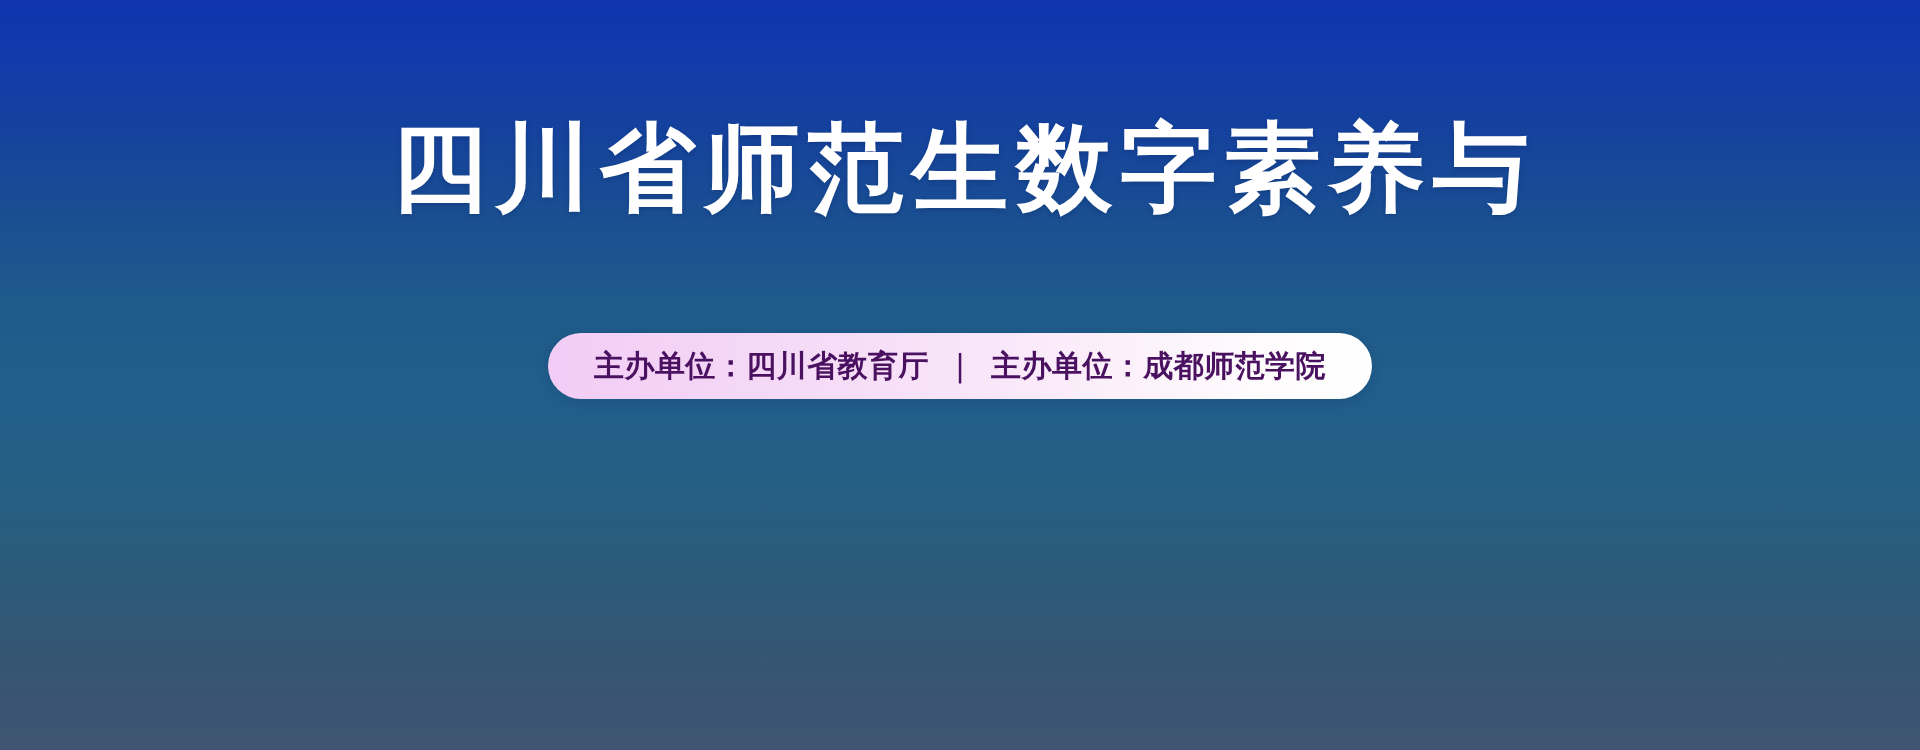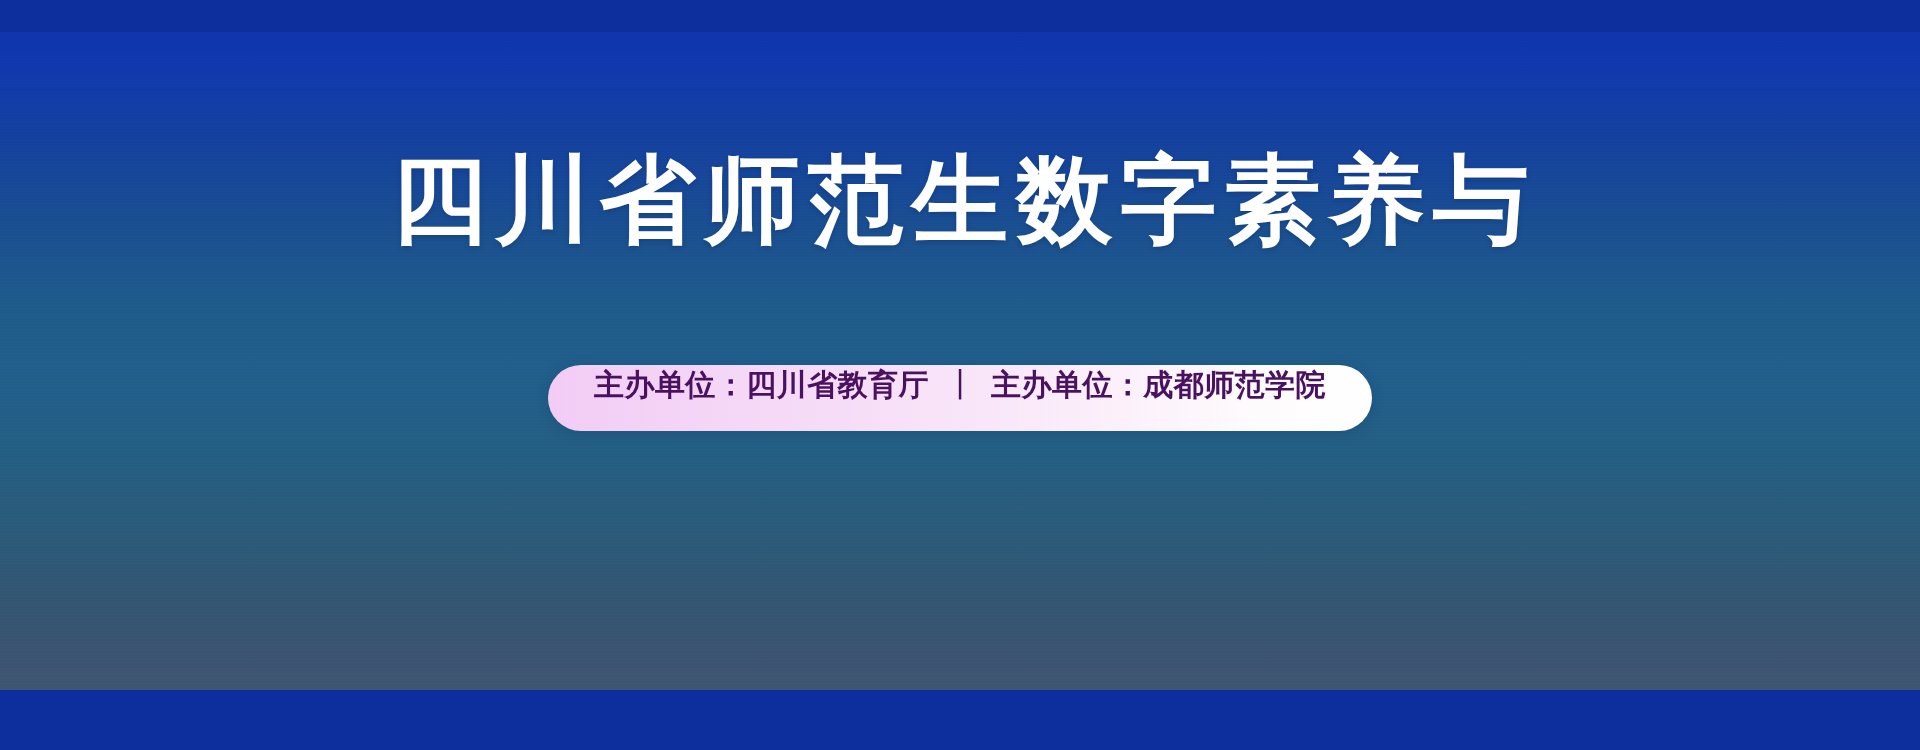--- a/index.html
+++ b/index.html
@@ -8,36 +8,35 @@
     padding: 0;
     background: #0d2f9e;
   }
   body {
     font-family: "DejaVu Sans", "Liberation Sans", sans-serif;
   }
 
   .banner {
     position: relative;
     width: 1920px;
-    height: 658px;
+    height: 750px;
     overflow: hidden;
     background: linear-gradient(
         180deg,
         #0f34ad 0%,
         #1139ae 6%,
         #14419f 16%,
         #1a5091 30%,
         #1f5c8b 42%,
         #215f8c 52%,
         #235f85 62%,
         #2a5c7c 74%,
         #325774 85%,
         #3a5471 94%,
         #3f5673 100%);
-    margin-top: 32px;
   }
 
   
   .banner::after {
     content: "";
     position: absolute;
     inset: 0;
     background: repeating-linear-gradient(
       180deg,
       rgba(255,255,255,0.010) 0px,
@@ -78,20 +77,21 @@
 
   .pill-wrap {
     margin-top: 108px;
     display: flex;
     justify-content: center;
     width: 100%;
   }
 
   .pill {
     display: inline-flex;
+    align-items: center;
     justify-content: center;
     gap: 0;
     height: 66px;
     padding: 0 46px;
     border-radius: 999px;
     background: linear-gradient(
         90deg,
         #f2ccf5 0%,
         #f4d3f6 14%,
         #f6dcf7 34%,

